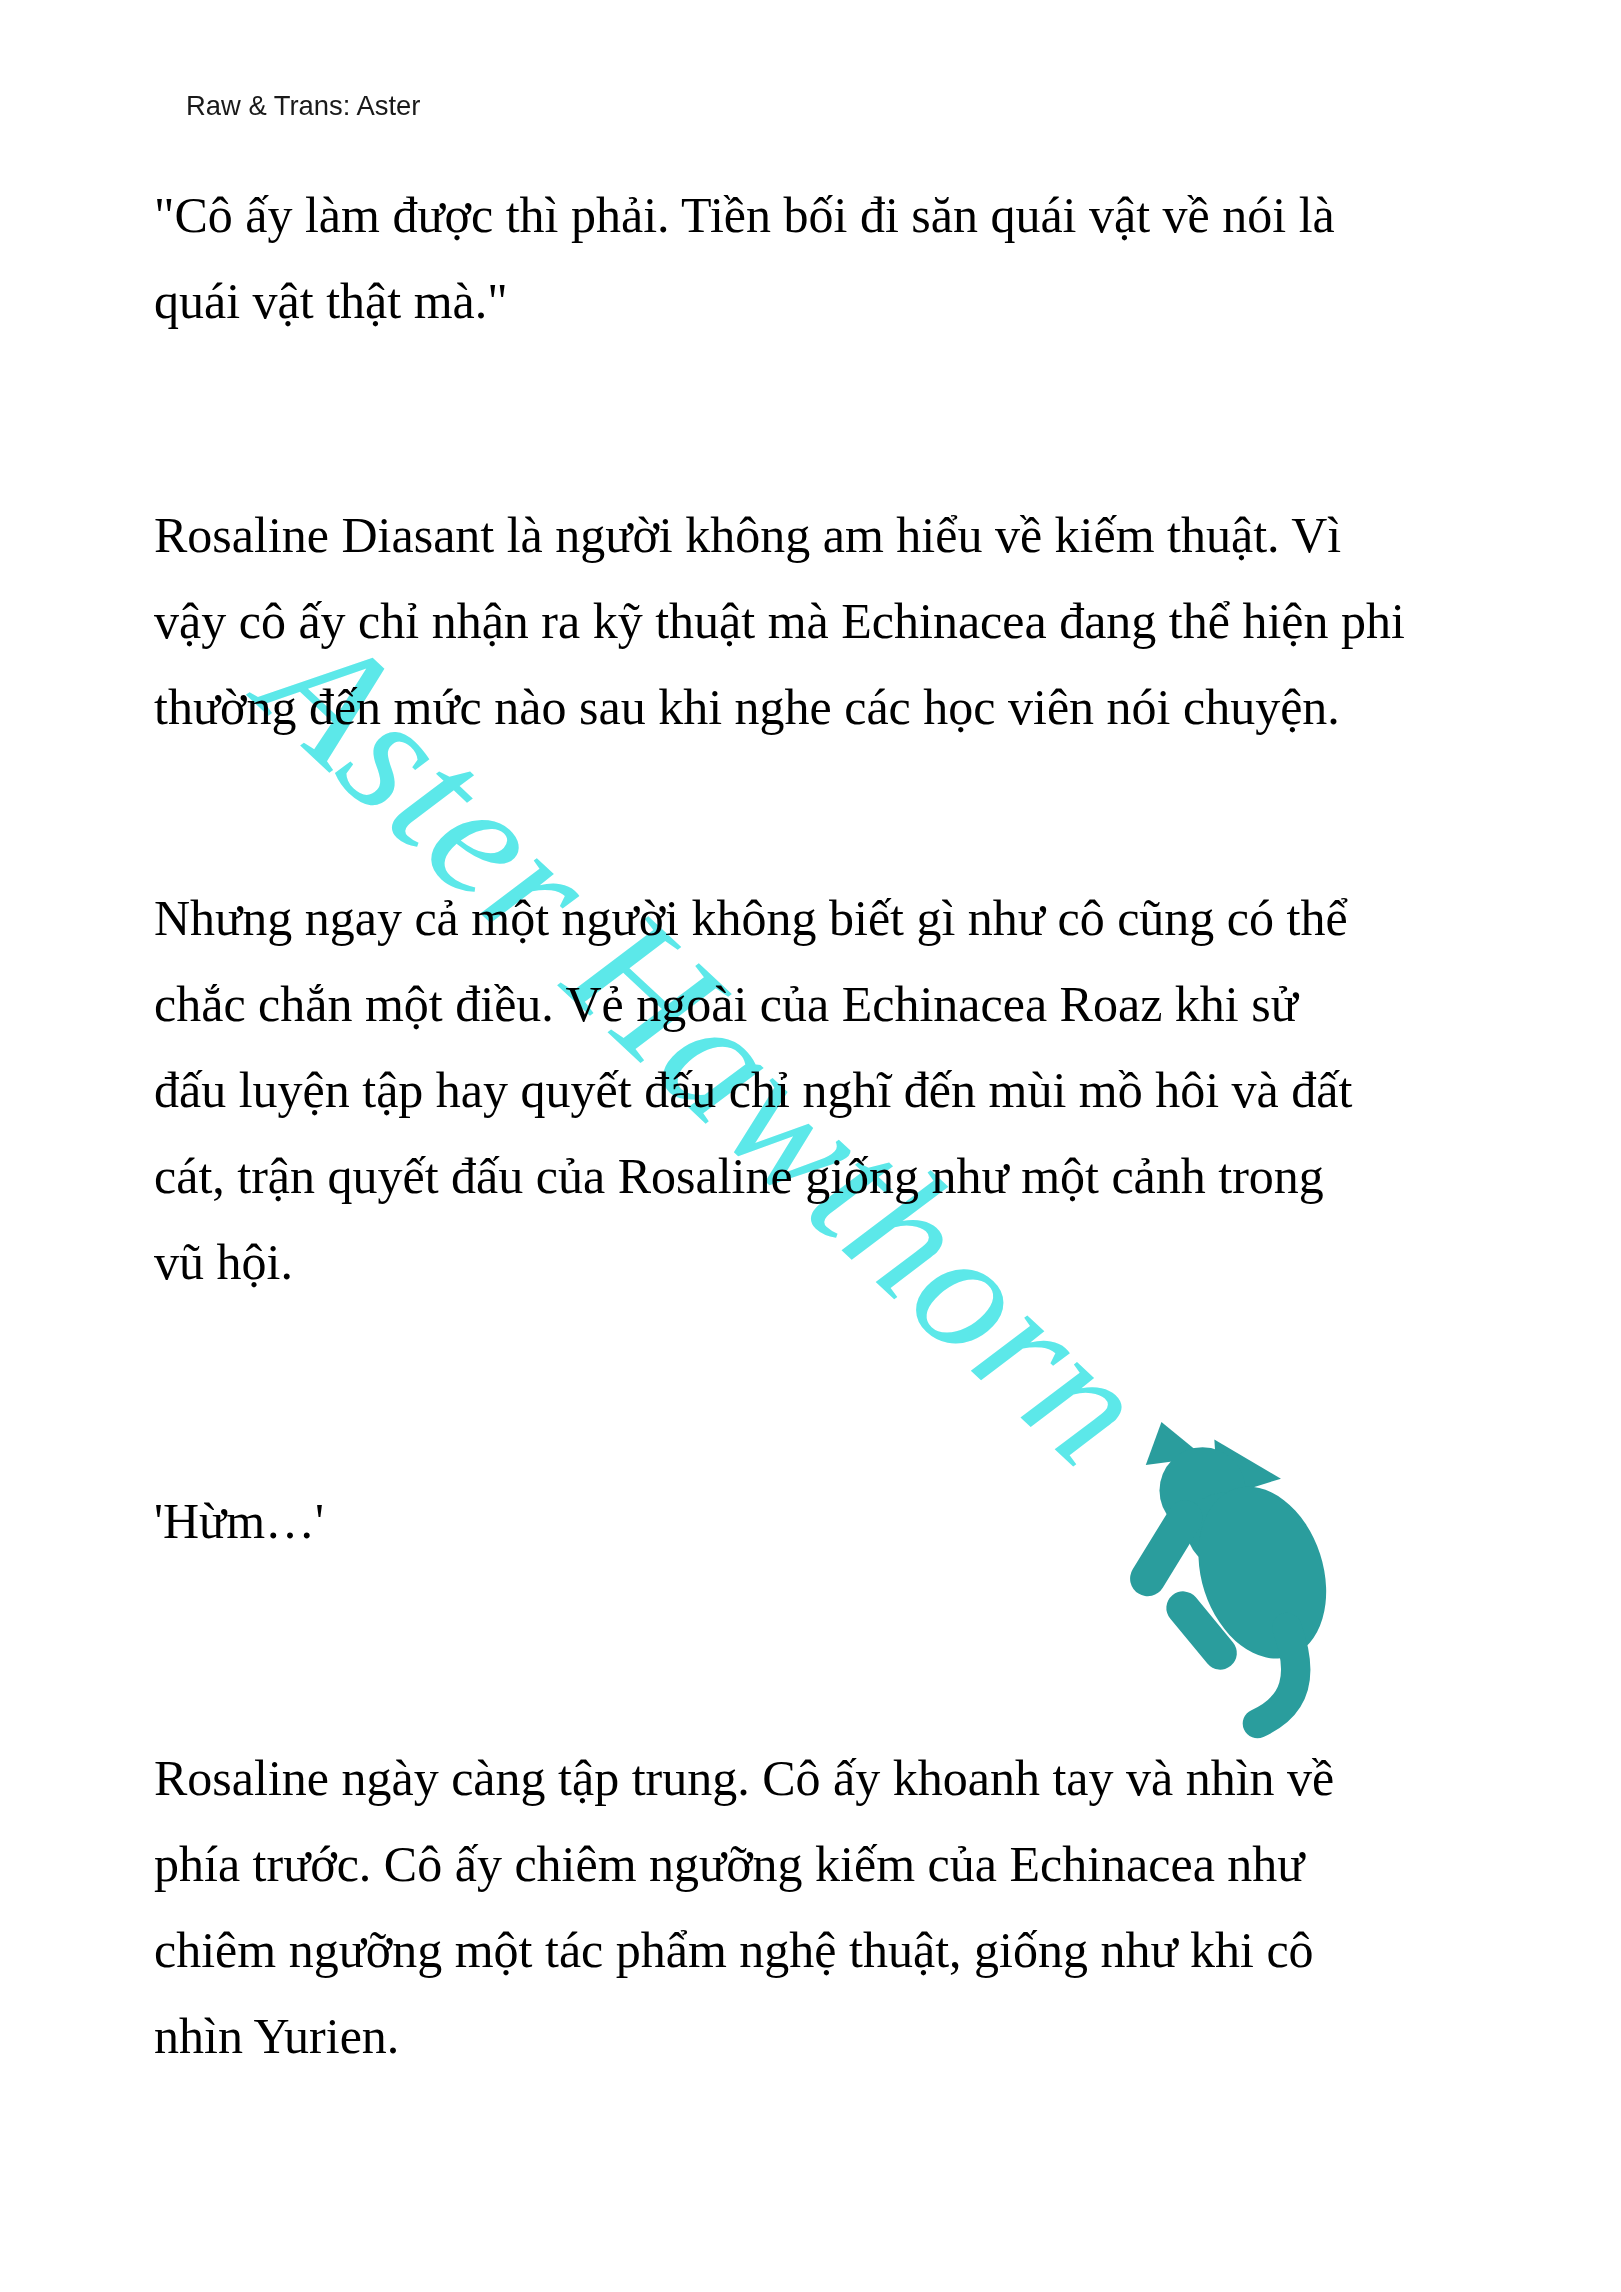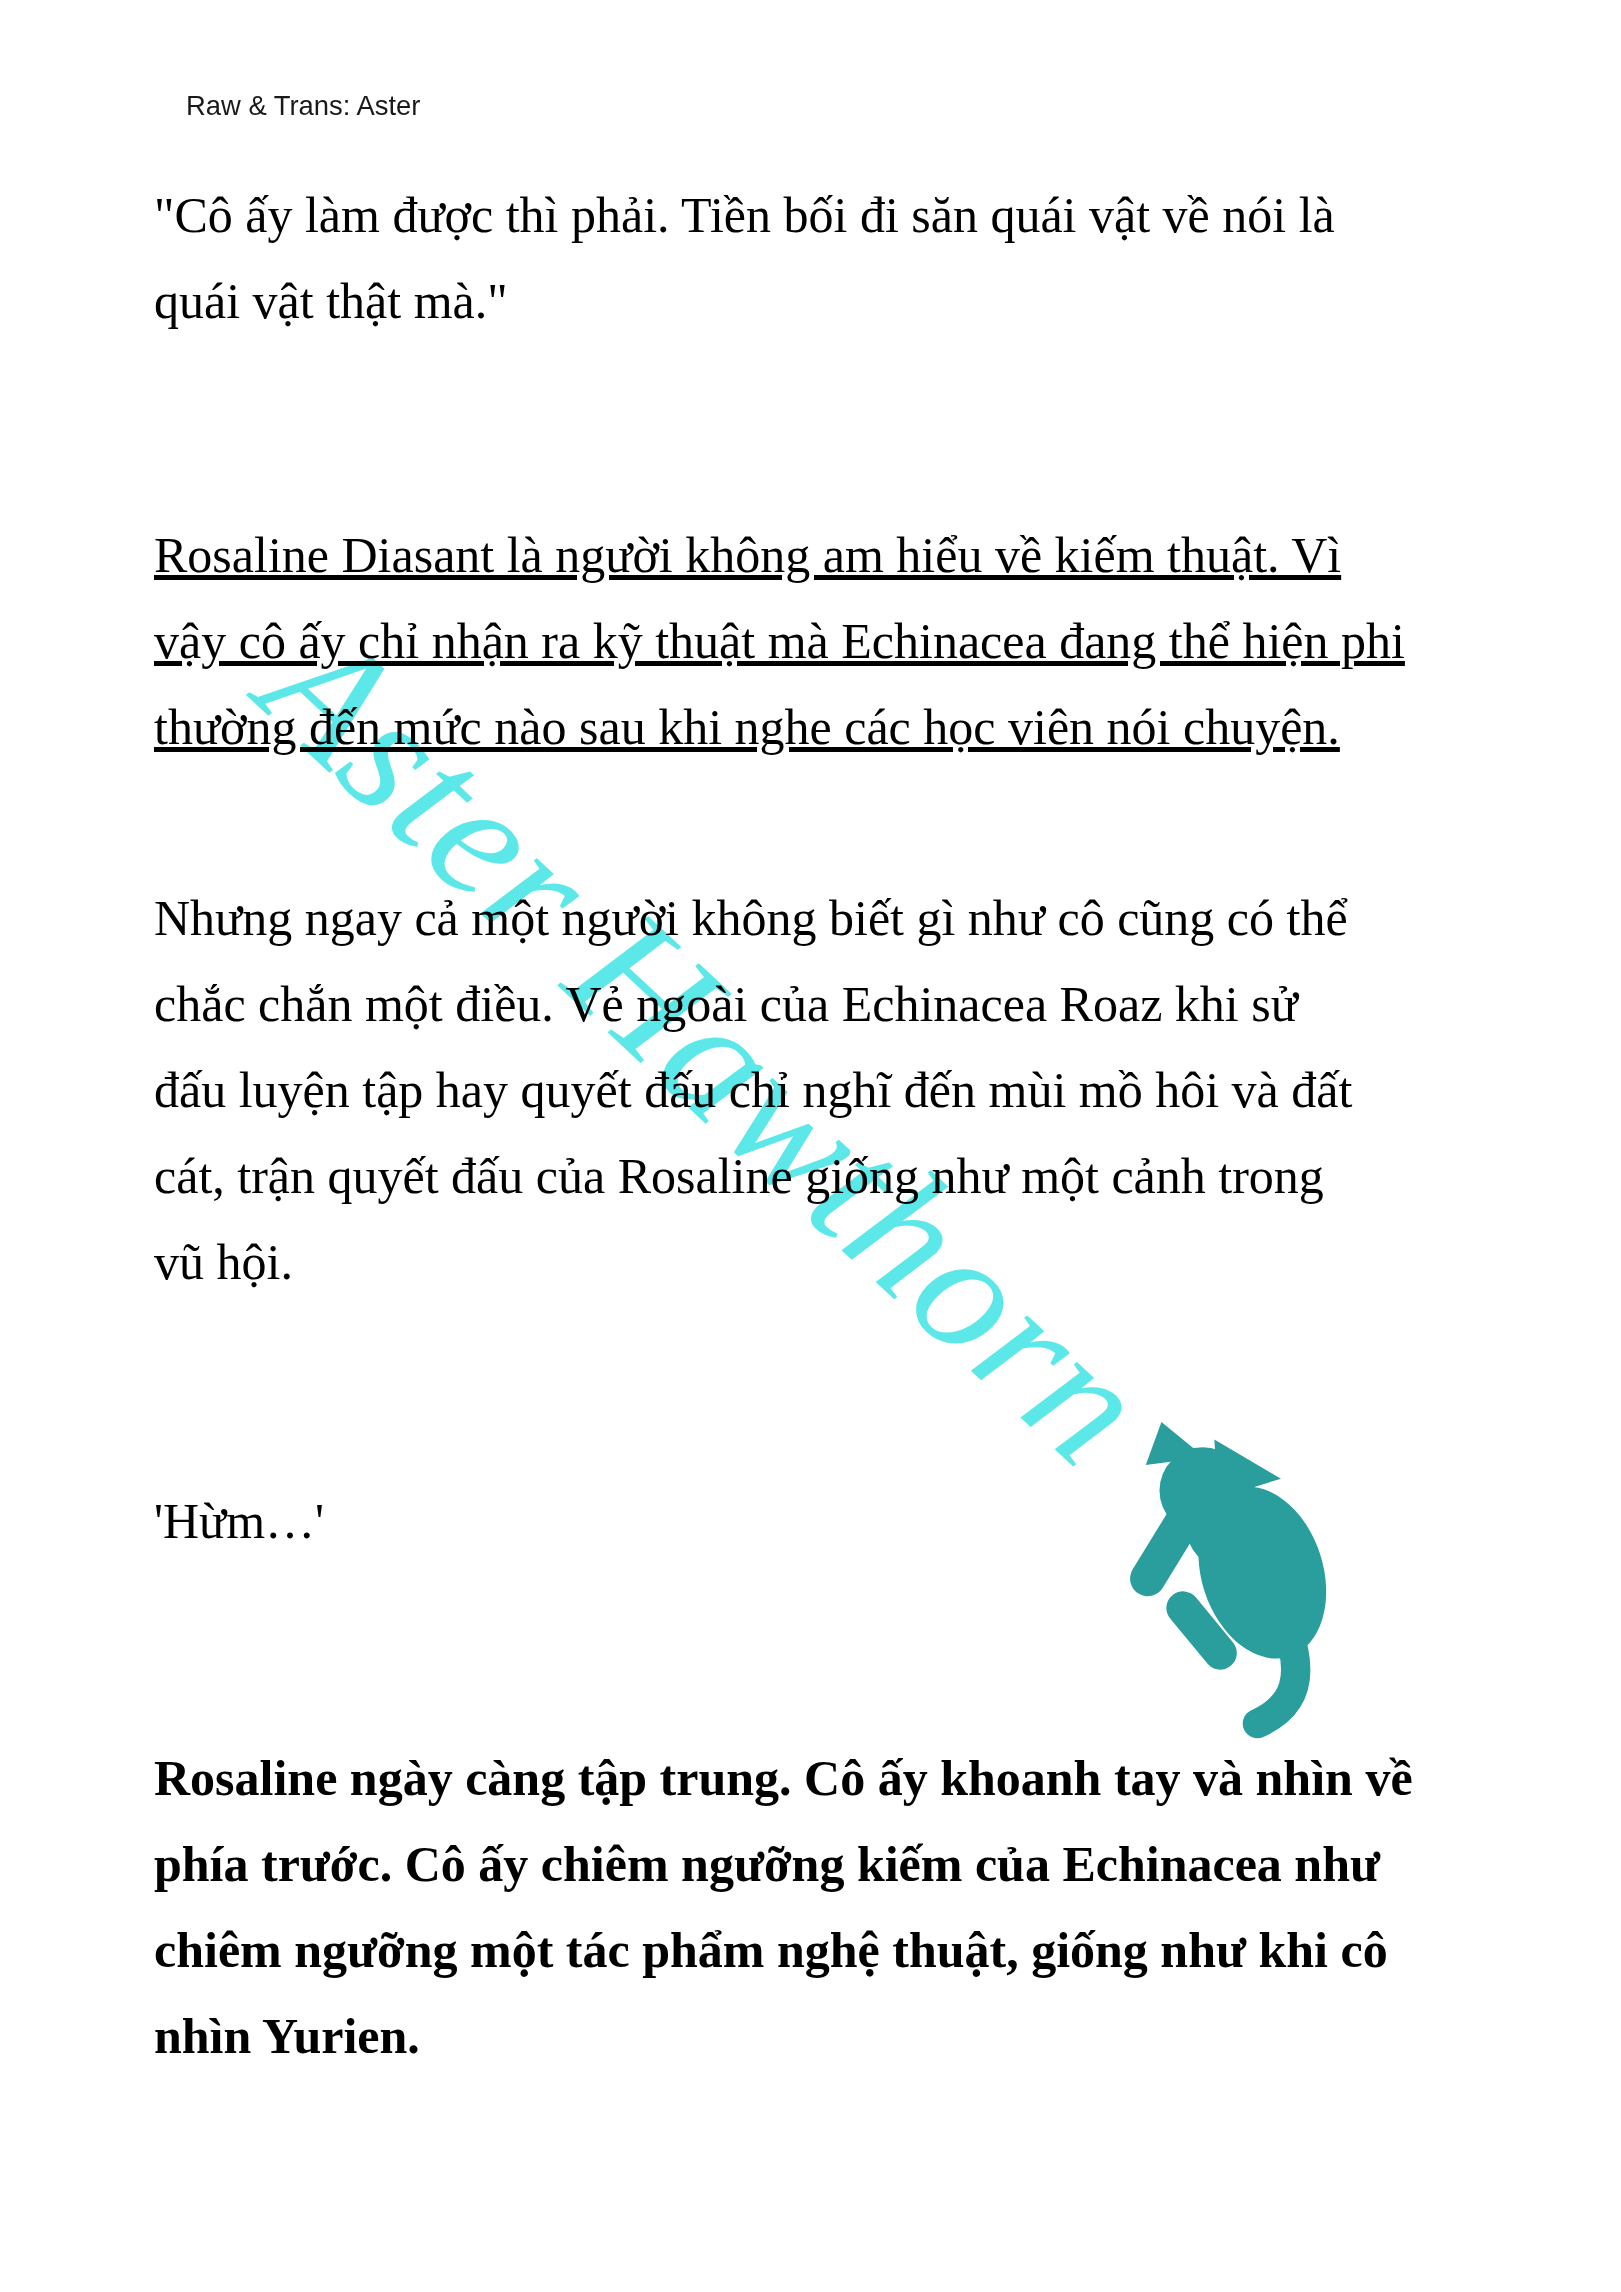--- a/index.html
+++ b/index.html
@@ -34,24 +34,24 @@
 
   .para {
     position:absolute; left:154px; width:1304px;
     font-size:50px; line-height:86px;
     margin:0;
     z-index:2;
   }
   .ln { display:block; white-space:nowrap; }
 
   .p1 { top:172px; }
-  .p2 { top:512px;text-decoration:underline; }
+  .p2 { top:492px; }
   .p3 { top:875px; }
   .p4 { top:1478px; }
-  .p5 { top:1735px;font-weight:bold; }
+  .p5 { top:1735px; }
 
   .cat {
     position:absolute; left:1122px; top:1416px;
     width:216px; height:333px;
     color:#2a9d9d;
     z-index:1;
   }
 </style>
 </head>
 <body>

